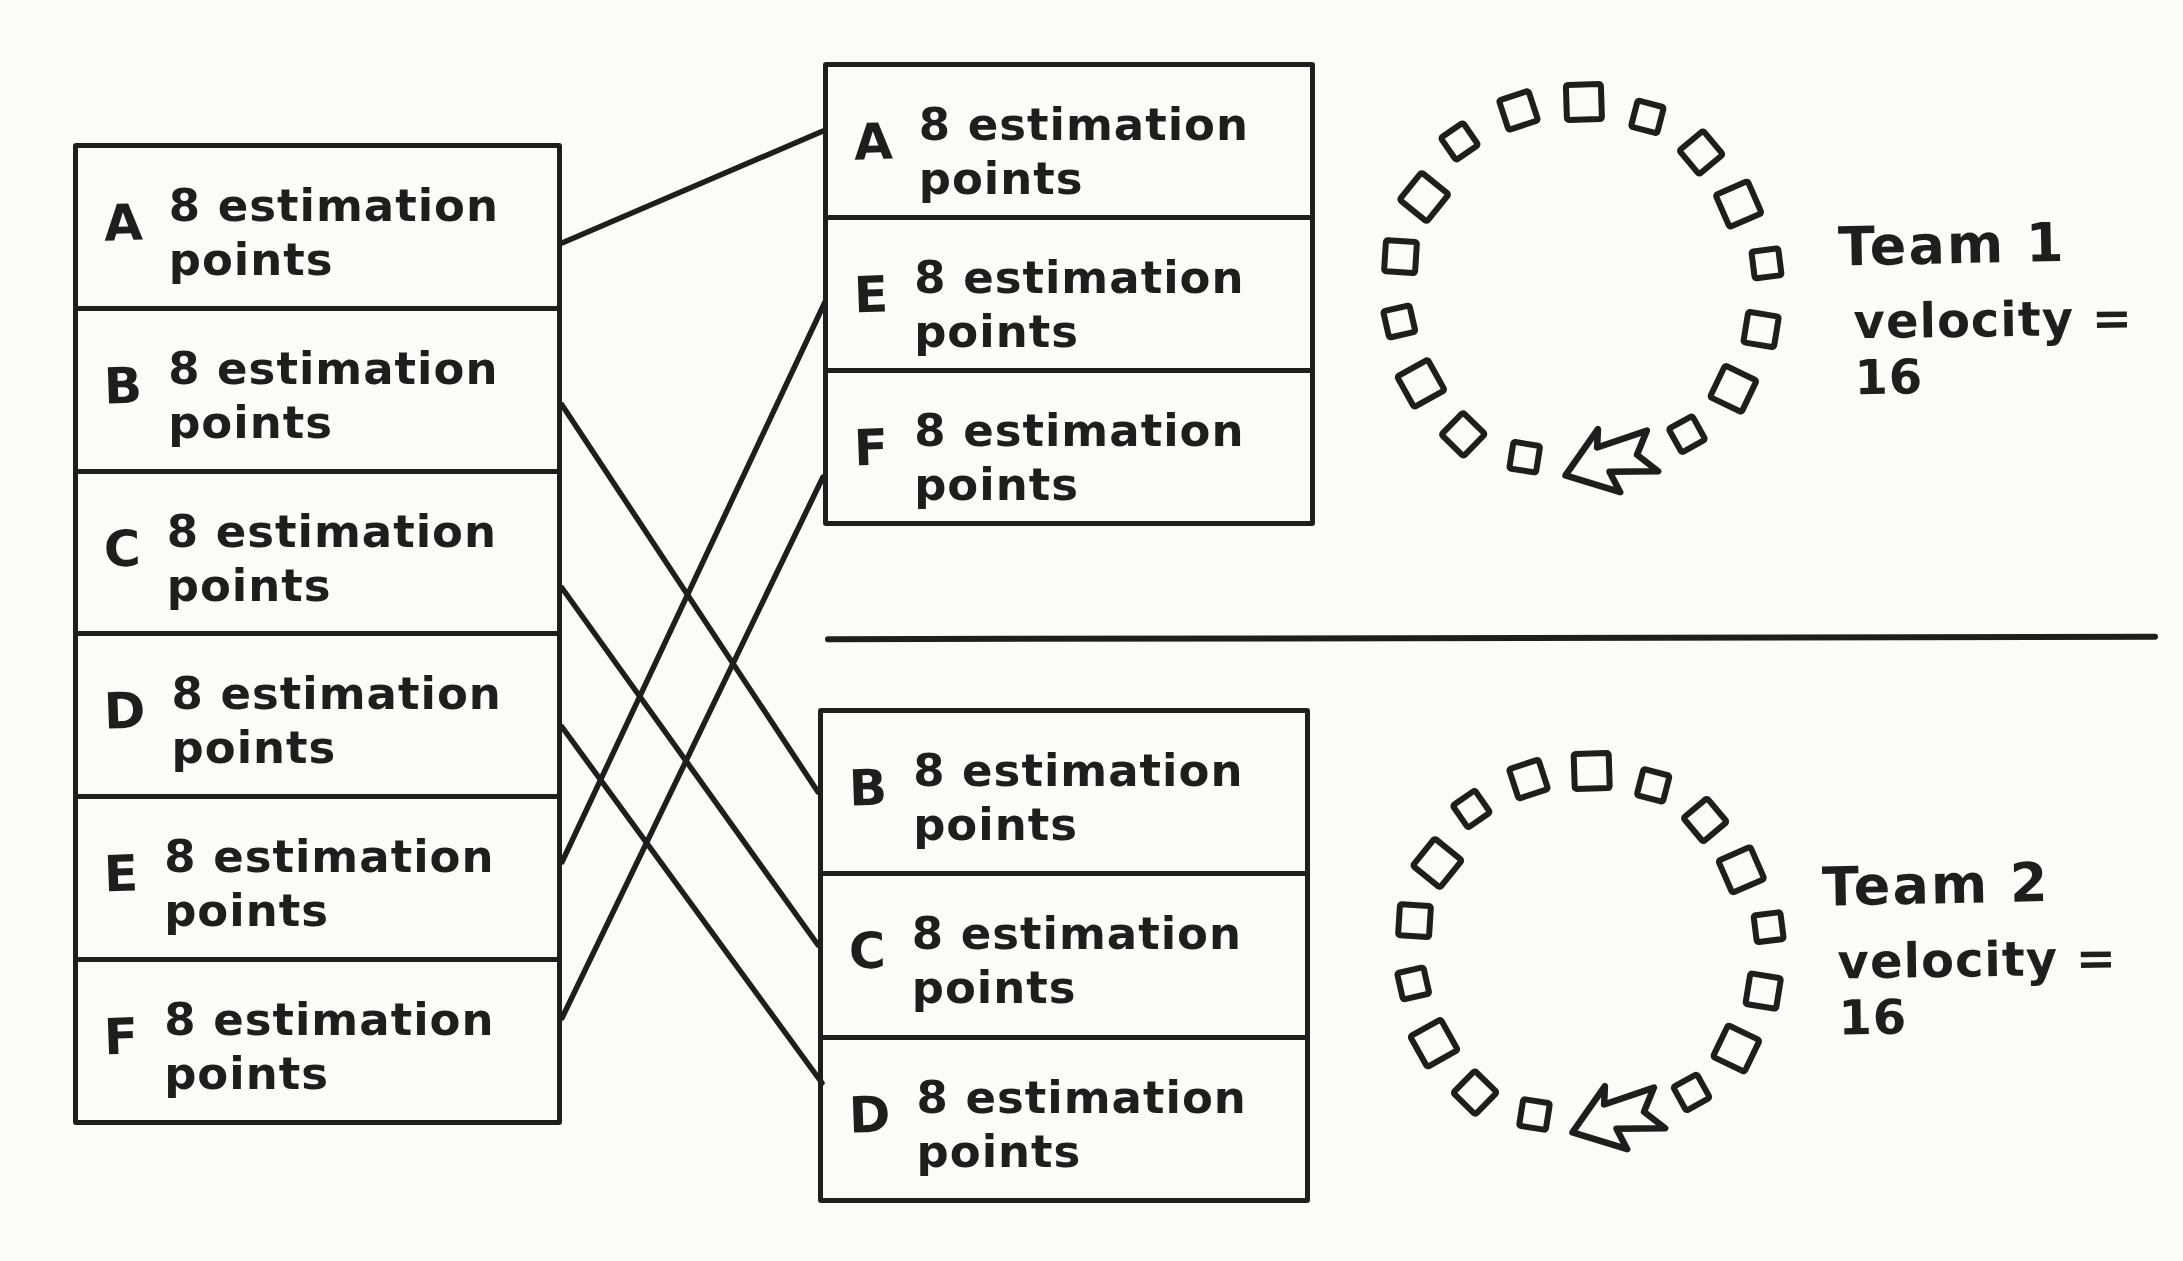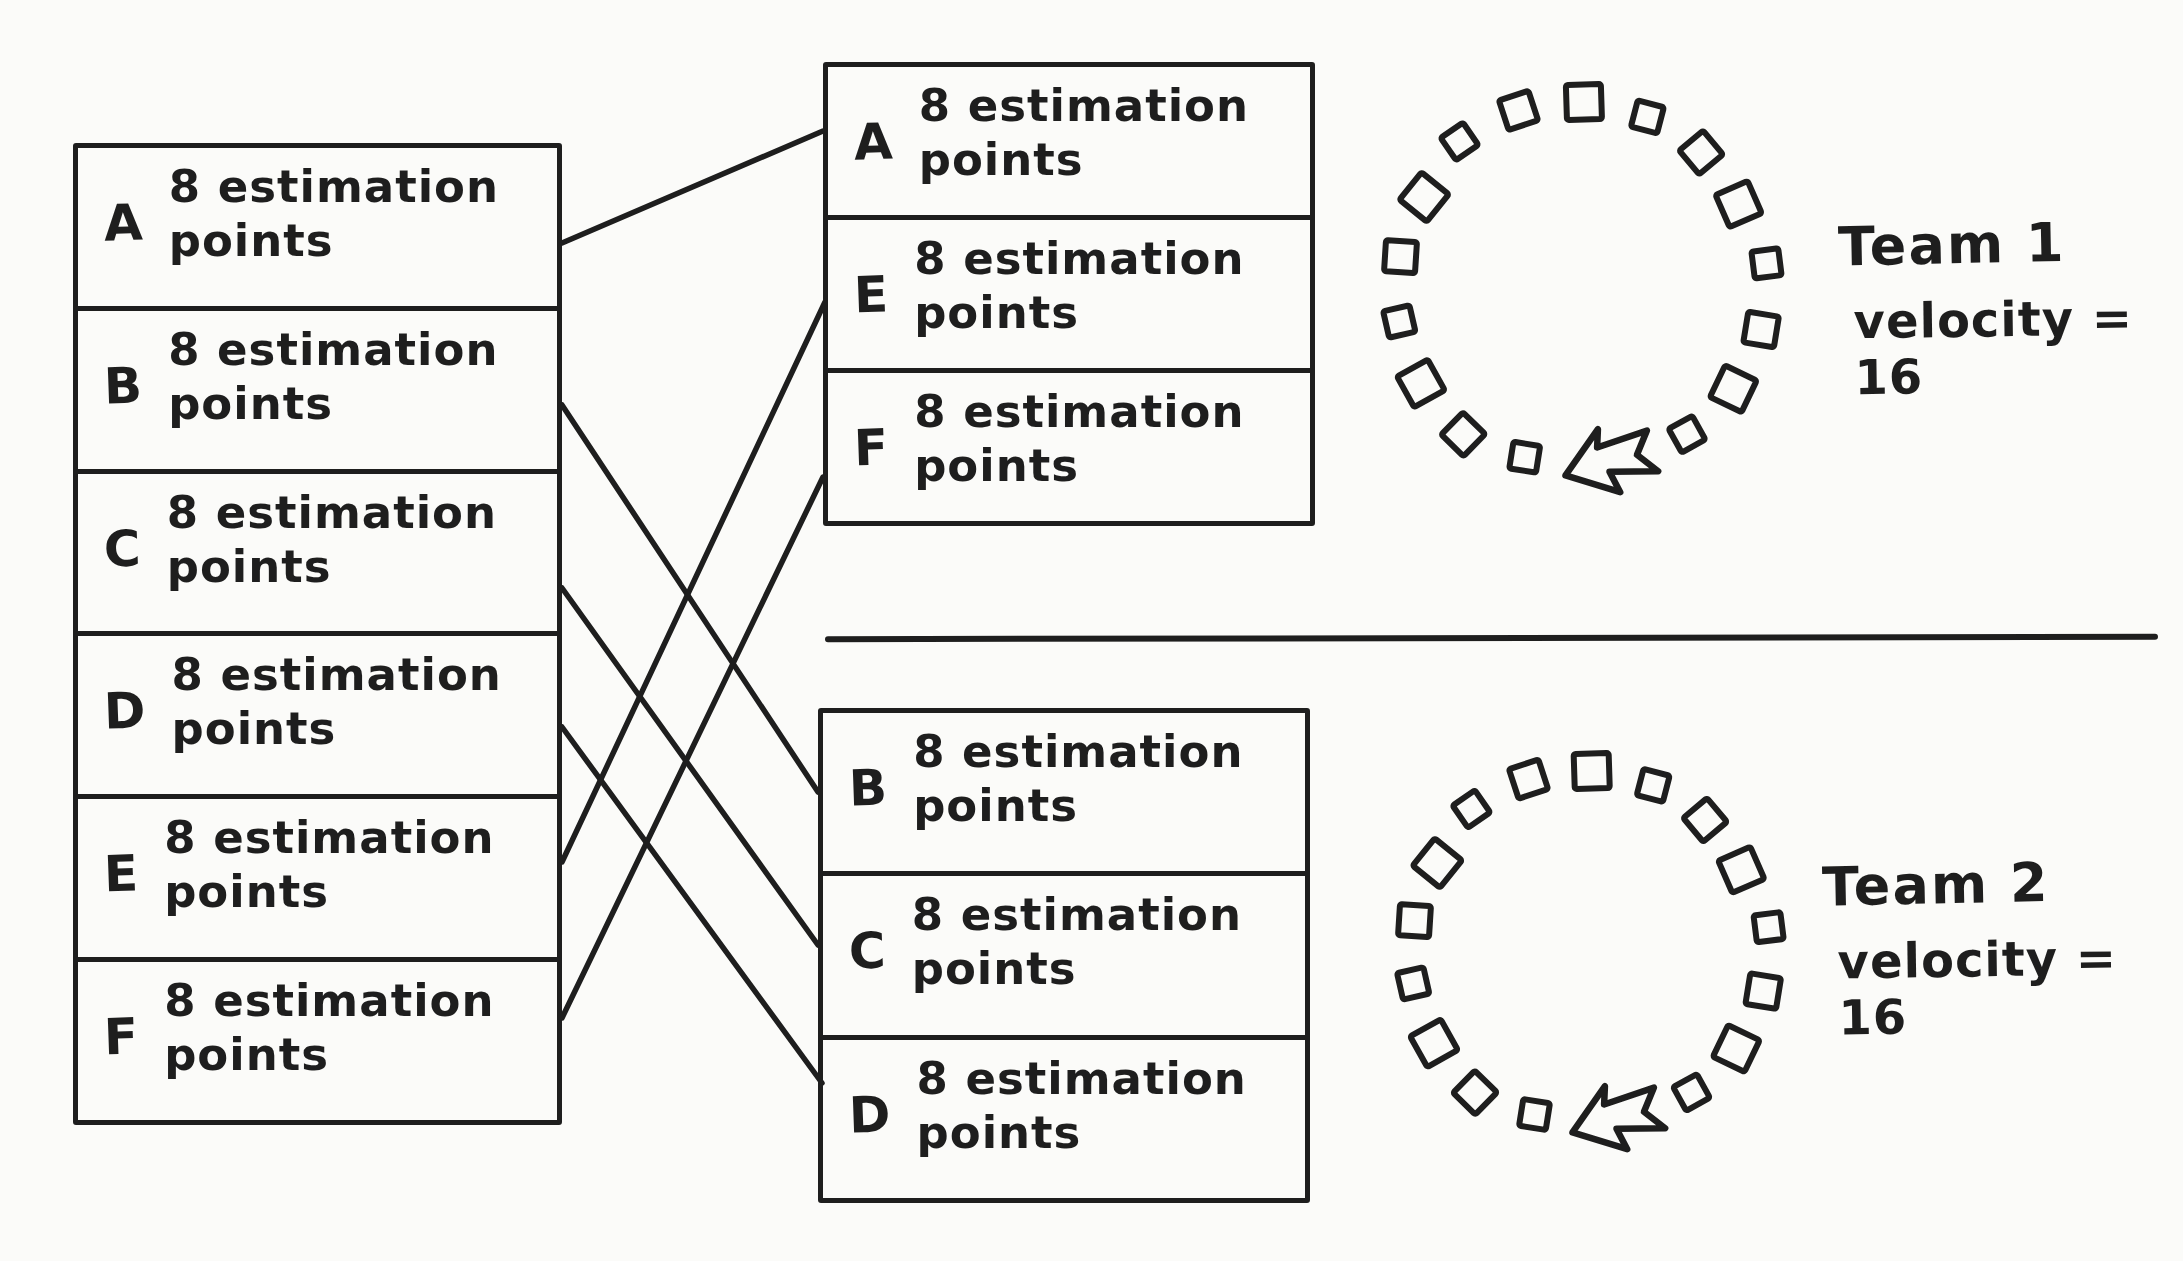--- a/index.html
+++ b/index.html
@@ -33,21 +33,21 @@
   .t-row:first-child{border-top:none;}
   .letter{
     font-size:50px;font-weight:700;
     margin-top:34px;
     transform:rotate(-2deg);
   }
   .rtext{
     font-size:45px;font-weight:600;
     line-height:1.2;letter-spacing:1px;
     max-width:380px;
-    margin-top:0;
+    margin-top:19px;
   }
   .divider{
     position:absolute;left:825px;top:635px;
     width:1333px;height:6px;
     background:var(--ink,#1e1e1e);
     border-radius:3px;
     transform:rotate(-0.1deg);
   }
   .team-label{position:absolute;font-weight:600;}
   .tl-title{font-size:54px;letter-spacing:2px;transform:rotate(-1.2deg);}

